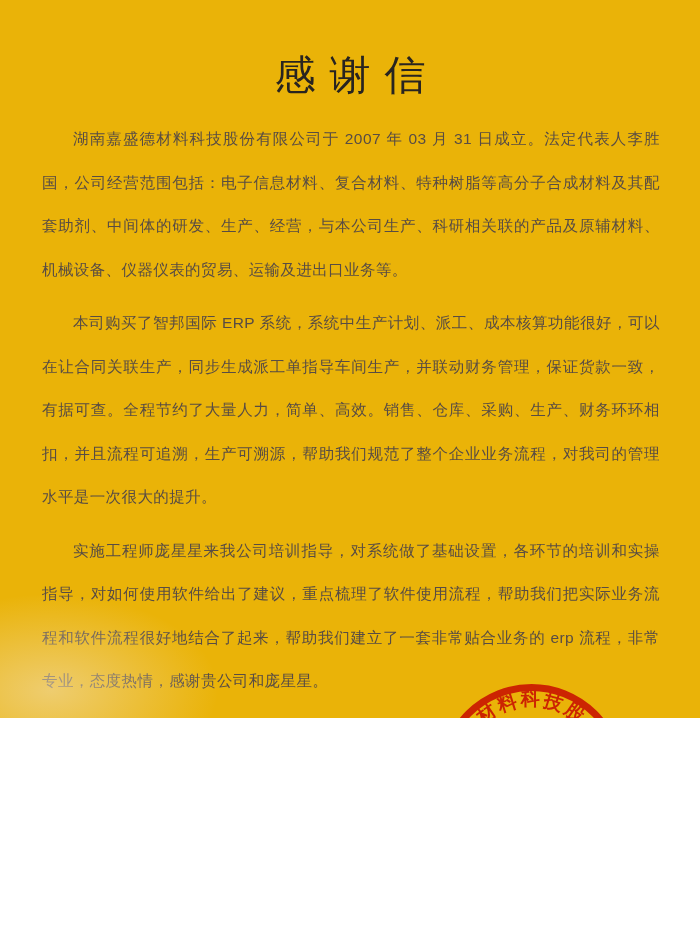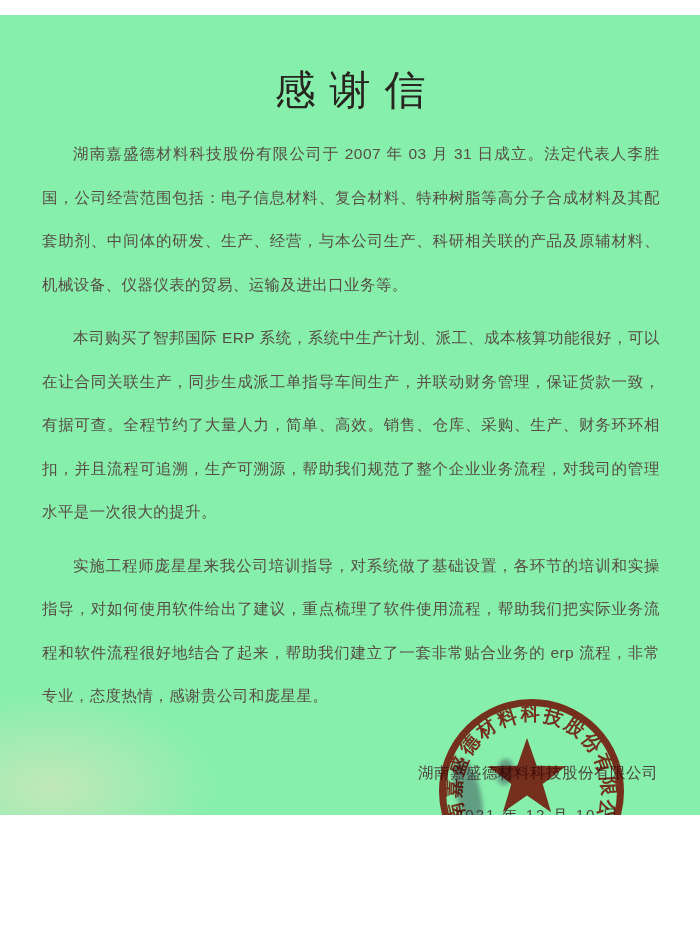--- a/index.html
+++ b/index.html
@@ -1,21 +1,21 @@
 <!DOCTYPE html>
 <html><head>
 <meta charset="utf-8">
 <style>
   html, body { margin: 0; padding: 0; background: #ffffff; }
   .page {
     position: relative;
     width: 700px;
-    height: 800px;
-    margin: 15px auto;
-    background: #86efac;
+    height: 718px;
+    margin: 0 auto;
+    background: #eab308;
     overflow: hidden;
     font-family: "Liberation Sans", sans-serif;
   }
   .title {
     margin: 48px 0 0 0;
     text-align: center;
     font-size: 41px;
     font-weight: 500;
     letter-spacing: 14px;
     text-indent: 14px;

